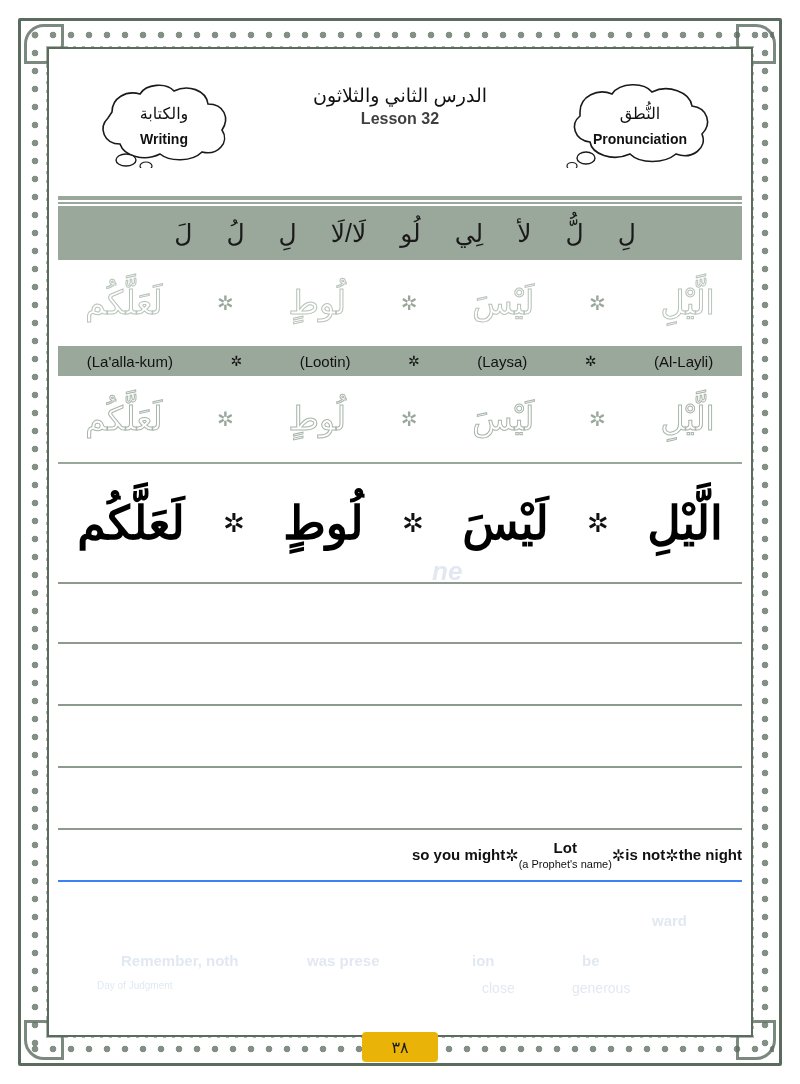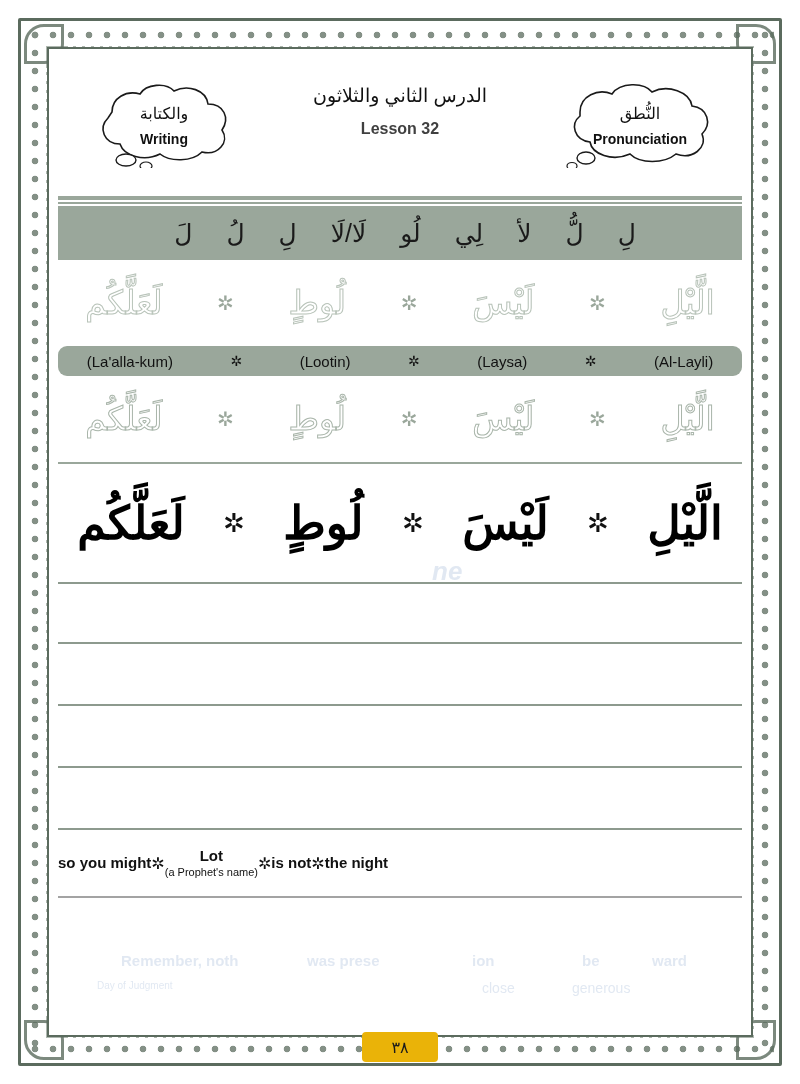--- a/index.html
+++ b/index.html
@@ -110,21 +110,21 @@
     z-index: 2;
   }
   .ar-sm { font-size: 16px; direction: rtl; color: #111; }
   .en-sm { font-size: 14px; font-weight: bold; color: #111; }
 
   .lesson-title {
     position: absolute;
     left: 0; right: 0; top: 32px;
     text-align: center;
   }
-  .lesson-title .ar { font-size: 19px; direction: rtl; color: #111; margin-bottom: 13px; }
+  .lesson-title .ar { font-size: 19px; direction: rtl; color: #111; margin-bottom: 3px; }
   .lesson-title .en { font-size: 16px; font-weight: bold; color: #404040; }
 
   
   .rule-band {
     position: relative;
     height: 10px;
     margin: 4px 0 0 0;
   }
   .rule-band .r1 { position:absolute; left: 6px; right: 6px; top: 0; height: 4px; background: #9aa79b; }
   .rule-band .r2 { position:absolute; left: 6px; right: 6px; top: 6px; height: 2px; background: #9aa79b; }
@@ -175,21 +175,20 @@
   
   .translit-band {
     position: relative;
     background: #9aa79b;
     height: 30px;
     margin: 0 6px;
     display: flex;
     align-items: center;
     justify-content: space-around;
     direction: ltr;
-    border-radius: 9px;
   }
   .translit-band span {
     font-size: 15px;
     color: #111;
     font-weight: normal;
   }
   .translit-band .sep { font-size: 14px; }
 
   
   .thin-line { height: 2px; background: #9aa79b; margin: 0 6px; }
@@ -220,26 +219,26 @@
   .pline {
     height: 62px;
     border-bottom: 2px solid #8d9a8e;
   }
   .pline.first { border-top: 2px solid #8d9a8e; }
 
   
   .meaning-row {
     position: relative;
     margin: 0 6px;
-    height: 68px;
-    display: flex;
-    align-items: center;
-    justify-content: flex-start;
+    height: 52px;
+    display: flex;
+    align-items: center;
+    justify-content: flex-end;
     direction: ltr;
-    border-bottom: 2px solid #a3a3a3;
+    border-bottom: 2px solid #3b82f6;
   }
   .meaning-row .m {
     text-align: center;
     font-size: 15px;
     font-weight: bold;
     color: #111;
     line-height: 1.25;
   }
   .meaning-row .m .sub {
     display: block;
@@ -277,21 +276,21 @@
   <div class="corner bl"></div>
   <div class="corner br"></div>
   <div class="border-inner"></div>
 
   <div class="content">
 
     <div class="ghost" style="left:69px; top:900px; font-size:15px; font-weight:bold;">Remember, noth</div>
     <div class="ghost" style="left:255px; top:900px; font-size:15px; font-weight:bold;">was prese</div>
     <div class="ghost" style="left:420px; top:900px; font-size:15px; font-weight:bold;">ion</div>
     <div class="ghost" style="left:530px; top:900px; font-size:15px; font-weight:bold;">be</div>
-    <div class="ghost" style="left:600px; top:900px; font-size:15px; font-weight:bold;">ward</div>
+    <div class="ghost" style="left:600px; top:860px; font-size:15px; font-weight:bold;">ward</div>
     <div class="ghost" style="left:45px; top:928px; font-size:10px;">Day of Judgment</div>
     <div class="ghost" style="left:430px; top:928px; font-size:14px;">close</div>
     <div class="ghost" style="left:520px; top:928px; font-size:14px;">generous</div>
     <div class="ghost" style="left:380px; top:504px; font-size:26px; font-weight:bold;font-style:italic;">ne</div>
 
     <div class="header">
 
       <div class="cloud left">
         <svg viewBox="0 0 180 86">
           <path d="M38 30 C38 16 52 8 66 12 C72 2 92 0 100 9 C114 2 132 8 134 22

